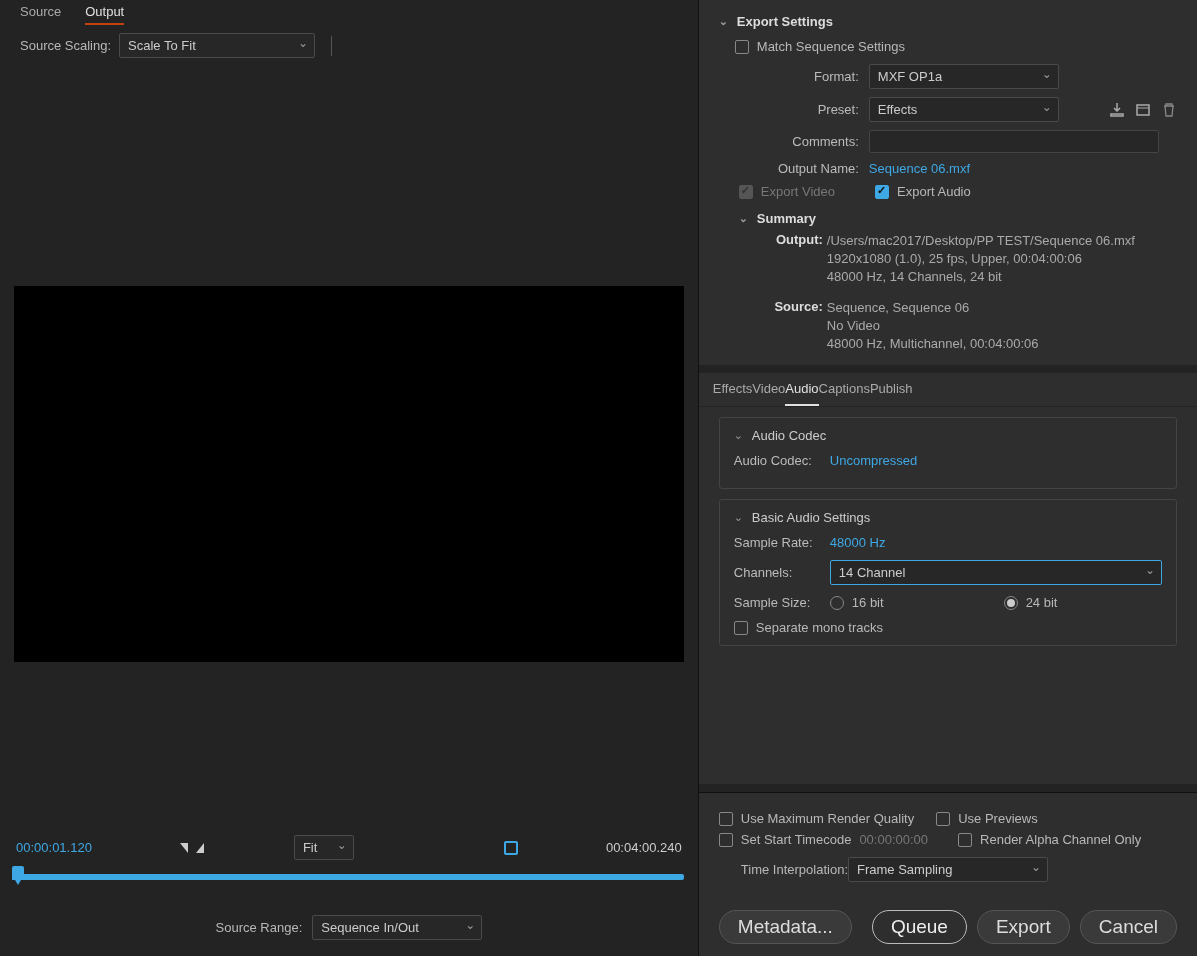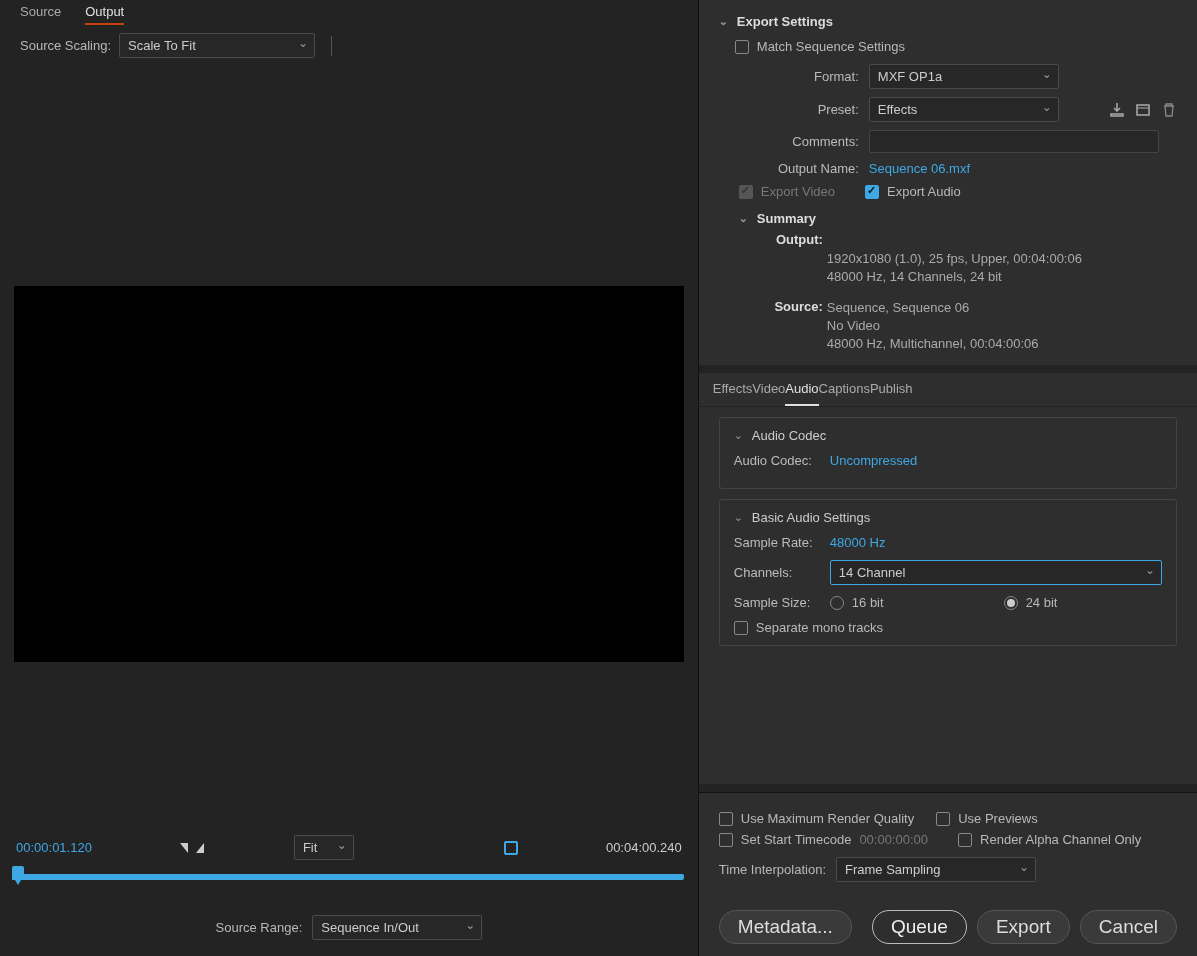--- a/index.html
+++ b/index.html
@@ -42,21 +42,21 @@
 .check.checked::after { content:"✓"; color:#111; position:absolute; top:-2px; left:1px; font-size:11px; font-weight:bold;}
 .check.disabled { background:#555; border-color:#555; }
 .check.disabled::after { content:"✓"; color:#333; position:absolute; top:-2px; left:1px; font-size:11px; font-weight:bold;}
 
 .form-grid { display:grid; grid-template-columns:100px 1fr auto; row-gap:8px; column-gap:10px; margin:10px 0 8px 40px; align-items:center;}
 .form-grid .lbl { text-align:right; color:#bbb;}
 .wide-sel { width:190px;}
 .icon-row { display:flex; gap:10px; color:#999;}
 .input { background:#272727; border:1px solid #444; width:290px; padding:3px 6px; color:#ccc; border-radius:2px;}
 .link { color:#3ea8e5; }
-.export-checks { display:flex; gap:30px; margin-left:20px; margin-top:6px; align-items:center;}
+.export-checks { display:flex; gap:40px; margin-left:20px; margin-top:6px; align-items:center;}
 .summary { margin:12px 0 4px 20px;}
 .summary .sh {display:flex; align-items:center; gap:8px; color:#ddd; font-weight:600;}
 .summary .srow { display:grid; grid-template-columns:60px 1fr; margin-left:24px; margin-top:6px; column-gap:4px;}
 .summary .sk { text-align:right; color:#ddd; font-weight:600;}
 .summary .sv { color:#aaa; line-height:1.4;}
 .mid-tabs { display:flex; border-bottom:1px solid #232323; padding:0 14px; background:#2e2e2e;}
 .mid-tabs .mt { padding:8px 0; color:#aaa; font-size:13px;}
 .mid-tabs .mt.active { color:#e0e0e0; border-bottom:2px solid #e0e0e0;}
 .panel { border:1px solid #444; border-radius:3px; margin:10px 20px; padding:10px 14px;}
 .panel .ph { display:flex; align-items:center; gap:8px; color:#ccc; margin-bottom:10px;}
@@ -64,21 +64,21 @@
 .kv .k { color:#bbb; text-align:left;}
 .kv .v { color:#3ea8e5;}
 .chan-sel { width:100%; border:1px solid #3ea8e5; background:#272727;}
 .radio { width:14px; height:14px; border:1px solid #888; border-radius:50%; display:inline-block; position:relative; vertical-align:middle;}
 .radio.sel::after { content:""; position:absolute; top:2px; left:2px; width:8px; height:8px; background:#ccc; border-radius:50%;}
 .radios { display:flex; gap:120px; align-items:center;}
 
 .bottom-opts { background:#2e2e2e; padding:12px 20px; border-top:1px solid #111;}
 .bo-row { display:flex; align-items:center; gap:8px; margin:6px 0; flex-wrap:wrap;}
 .muted { color:#777;}
-.ti-row { display:flex; align-items:center; gap:10px; margin-top:10px;}
+.ti-row { display:flex; align-items:center; margin-top:10px;margin-left:22px;}
 .ti-sel { width:200px;}
 
 .btn-row { display:flex; gap:10px; justify-content:flex-end; padding:16px 20px 12px 20px;}
 .btn { background:#3a3a3a; border:1px solid #555; color:#ddd; padding:5px 18px; border-radius:20px; font-size:19px;}
 .btn.primary { background:transparent; border:1.5px solid #bbb; color:#eee; font-weight:500;}
 svg { display:block; }
 </style>
 </head>
 <body>
 
@@ -183,21 +183,21 @@
           </div>
       </div>
 
       <div class="summary">
         <div class="sh">
             <span class="chev">⌄</span>
             <span>Summary</span>
           </div>
         <div class="srow">
           <span class="sk">Output:</span>
-          <span class="sv"><br><span>1920x1080 (1.0), 25 fps, Upper, 00:04:00:06</span><br><span>48000 Hz, 14 Channels, 24 bit</span></span>
+          <span class="sv"><span>/Users/mac2017/Desktop/PP TEST/Sequence 06.mxf</span><br><span>1920x1080 (1.0), 25 fps, Upper, 00:04:00:06</span><br><span>48000 Hz, 14 Channels, 24 bit</span></span>
         </div>
         <div class="srow" style="margin-top:12px;">
           <span class="sk">Source:</span>
           <span class="sv"><span>Sequence, Sequence 06</span><br><span>No Video</span><br><span>48000 Hz, Multichannel, 00:04:00:06</span></span>
         </div>
       </div>
     </div>
 
     <div class="section-gap"></div>
 

